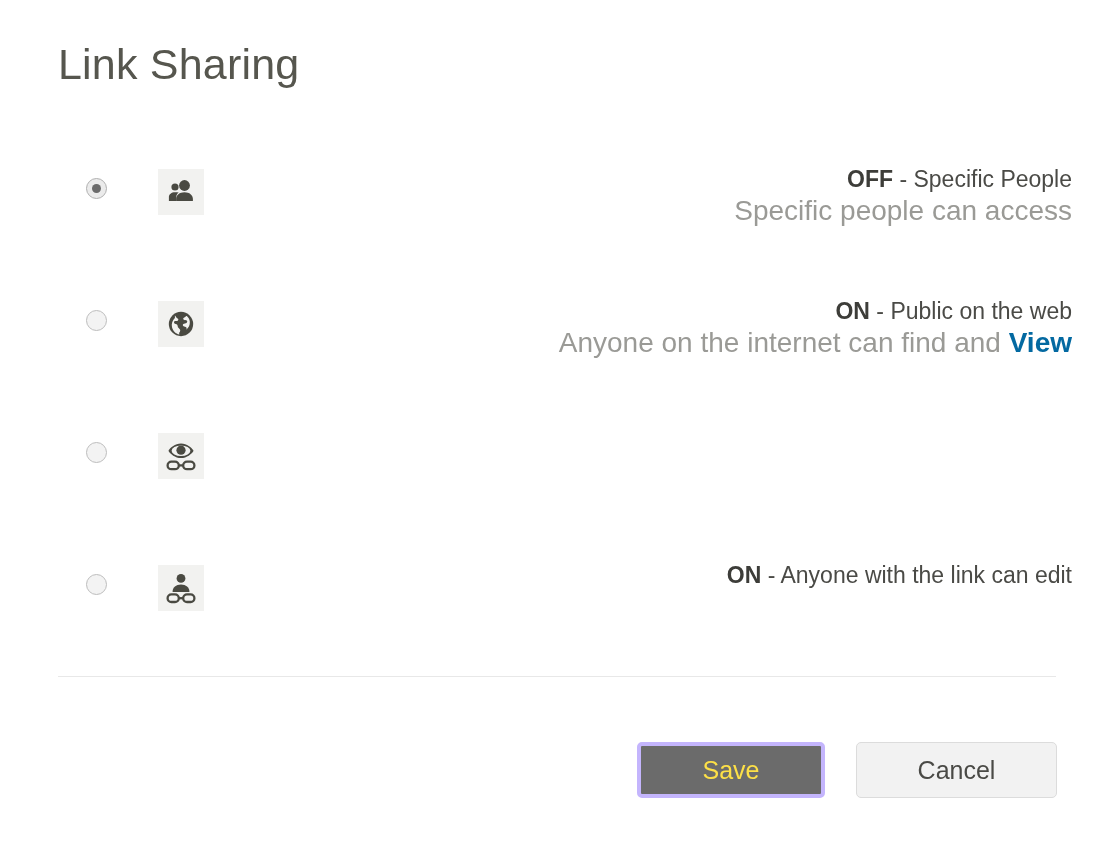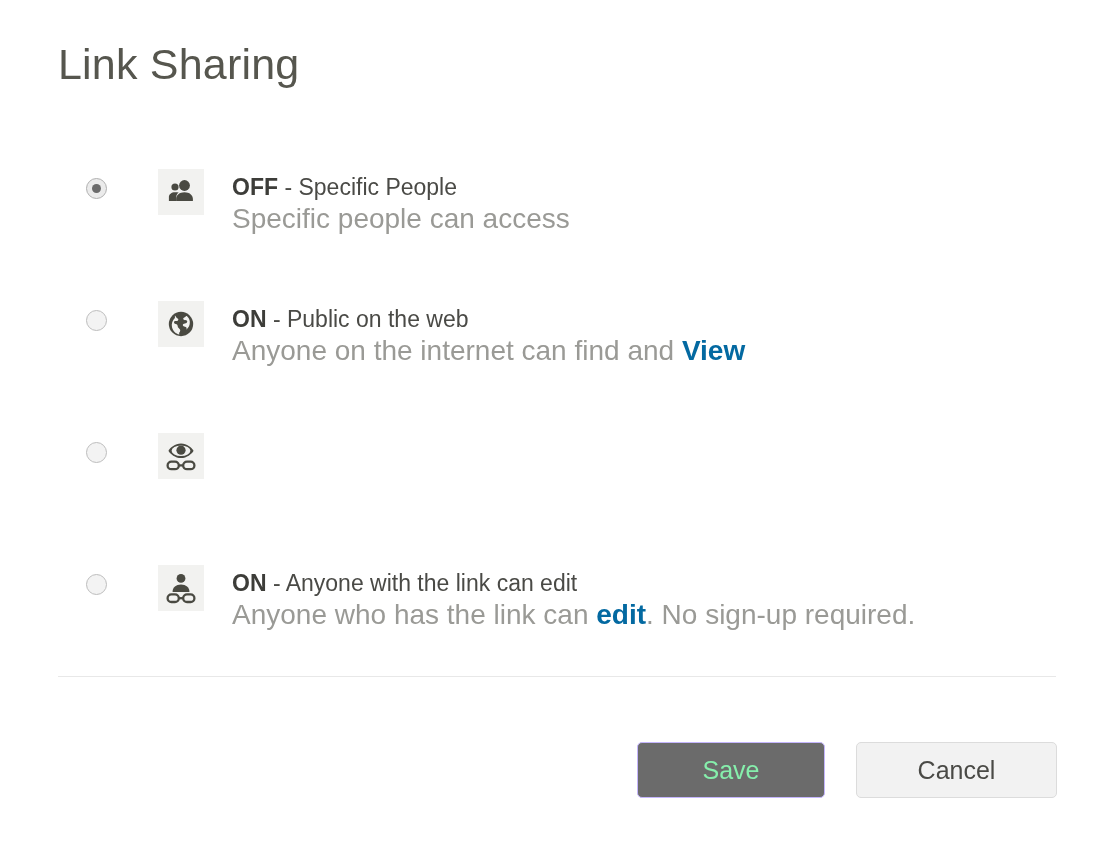--- a/index.html
+++ b/index.html
@@ -90,22 +90,23 @@
     display: flex;
     align-items: center;
     justify-content: center;
   }
   .icon-tile svg { display: block; }
 
   
   .option-text {
     position: absolute;
     left: 232px;
-    top: 12px;
+    top: 4px;
     width: 840px;
+    text-align: right;
   }
   .option-title {
     font-size: 23px;
     line-height: 31px;
     color: #4a4a46;
     font-weight: 400;
     white-space: nowrap;
   }
   .option-title .state {
     font-weight: bold;
@@ -152,22 +153,22 @@
     align-items: center;
     justify-content: center;
     box-sizing: border-box;
     cursor: pointer;
     user-select: none;
   }
   .btn-save {
     left: 637px;
     width: 188px;
     background: #6b6b6b;
-    color: #86efac;
-    border: 1px solid #c4b5fd;
+    color: #fde047;
+    border: 4px solid #c4b5fd;
   }
   .btn-cancel {
     left: 856px;
     width: 201px;
     background: #f2f2f2;
     color: #4a4a46;
     border: 1px solid #dcdcdc;
   }
 </style>
 </head>
@@ -232,21 +233,20 @@
             <path d="M18 14.4c-5 0-8.4 3-8.4 6.9v.6h16.8v-.6c0-3.9-3.4-6.9-8.4-6.9z" fill="#4a4a42"></path>
             <g fill="none" stroke="#4a4a42" stroke-width="2.3">
               <rect x="4.6" y="24.4" width="11.2" height="7.6" rx="3.8"></rect>
               <rect x="20.2" y="24.4" width="11.2" height="7.6" rx="3.8"></rect>
               <line x1="15.4" y1="28.2" x2="20.6" y2="28.2"></line>
             </g>
           </svg>
         </div>
         <div class="option-text">
           <div class="option-title"><span class="state">ON</span><span> - </span><span>Anyone with the link can edit</span></div>
-          <div class="option-sub"><span>Anyone who has the link can </span><b>edit</b><span>. No sign-up required.</span></div>
         </div>
       </div>
     </div>
 
   <div class="divider"></div>
 
   <div class="footer">
     <div class="btn btn-save">Save</div>
     <div class="btn btn-cancel">Cancel</div>
   </div>

